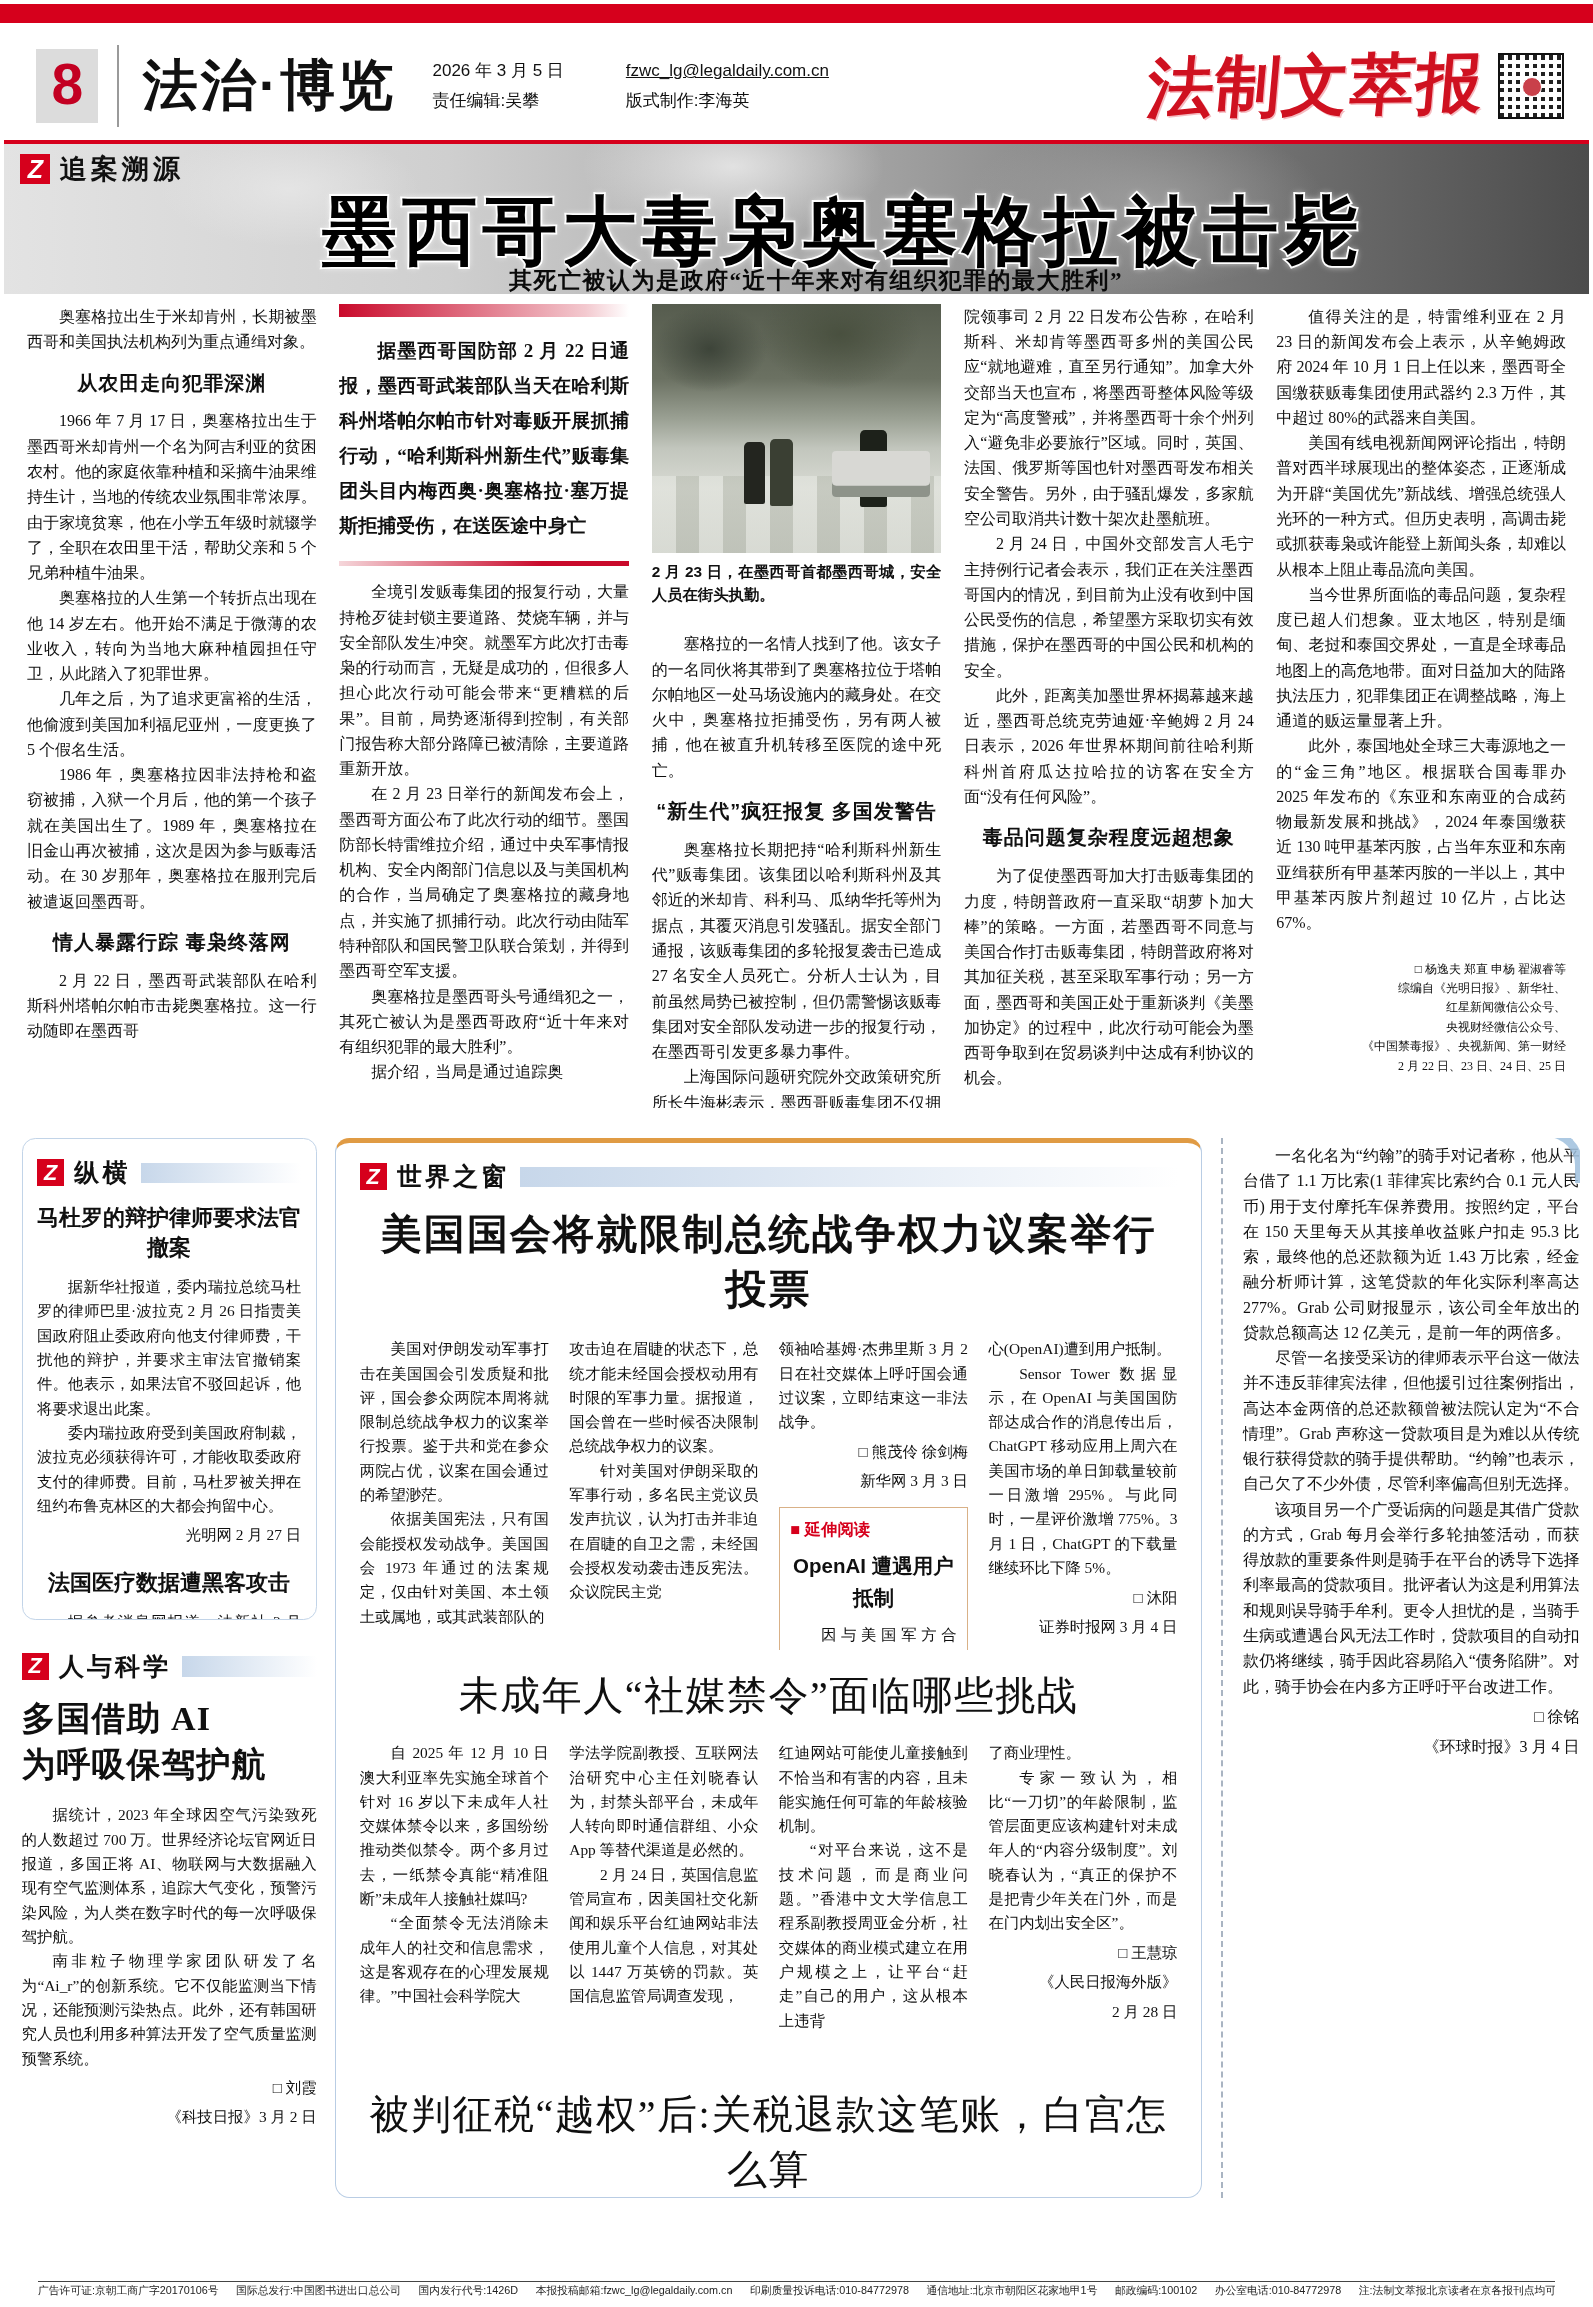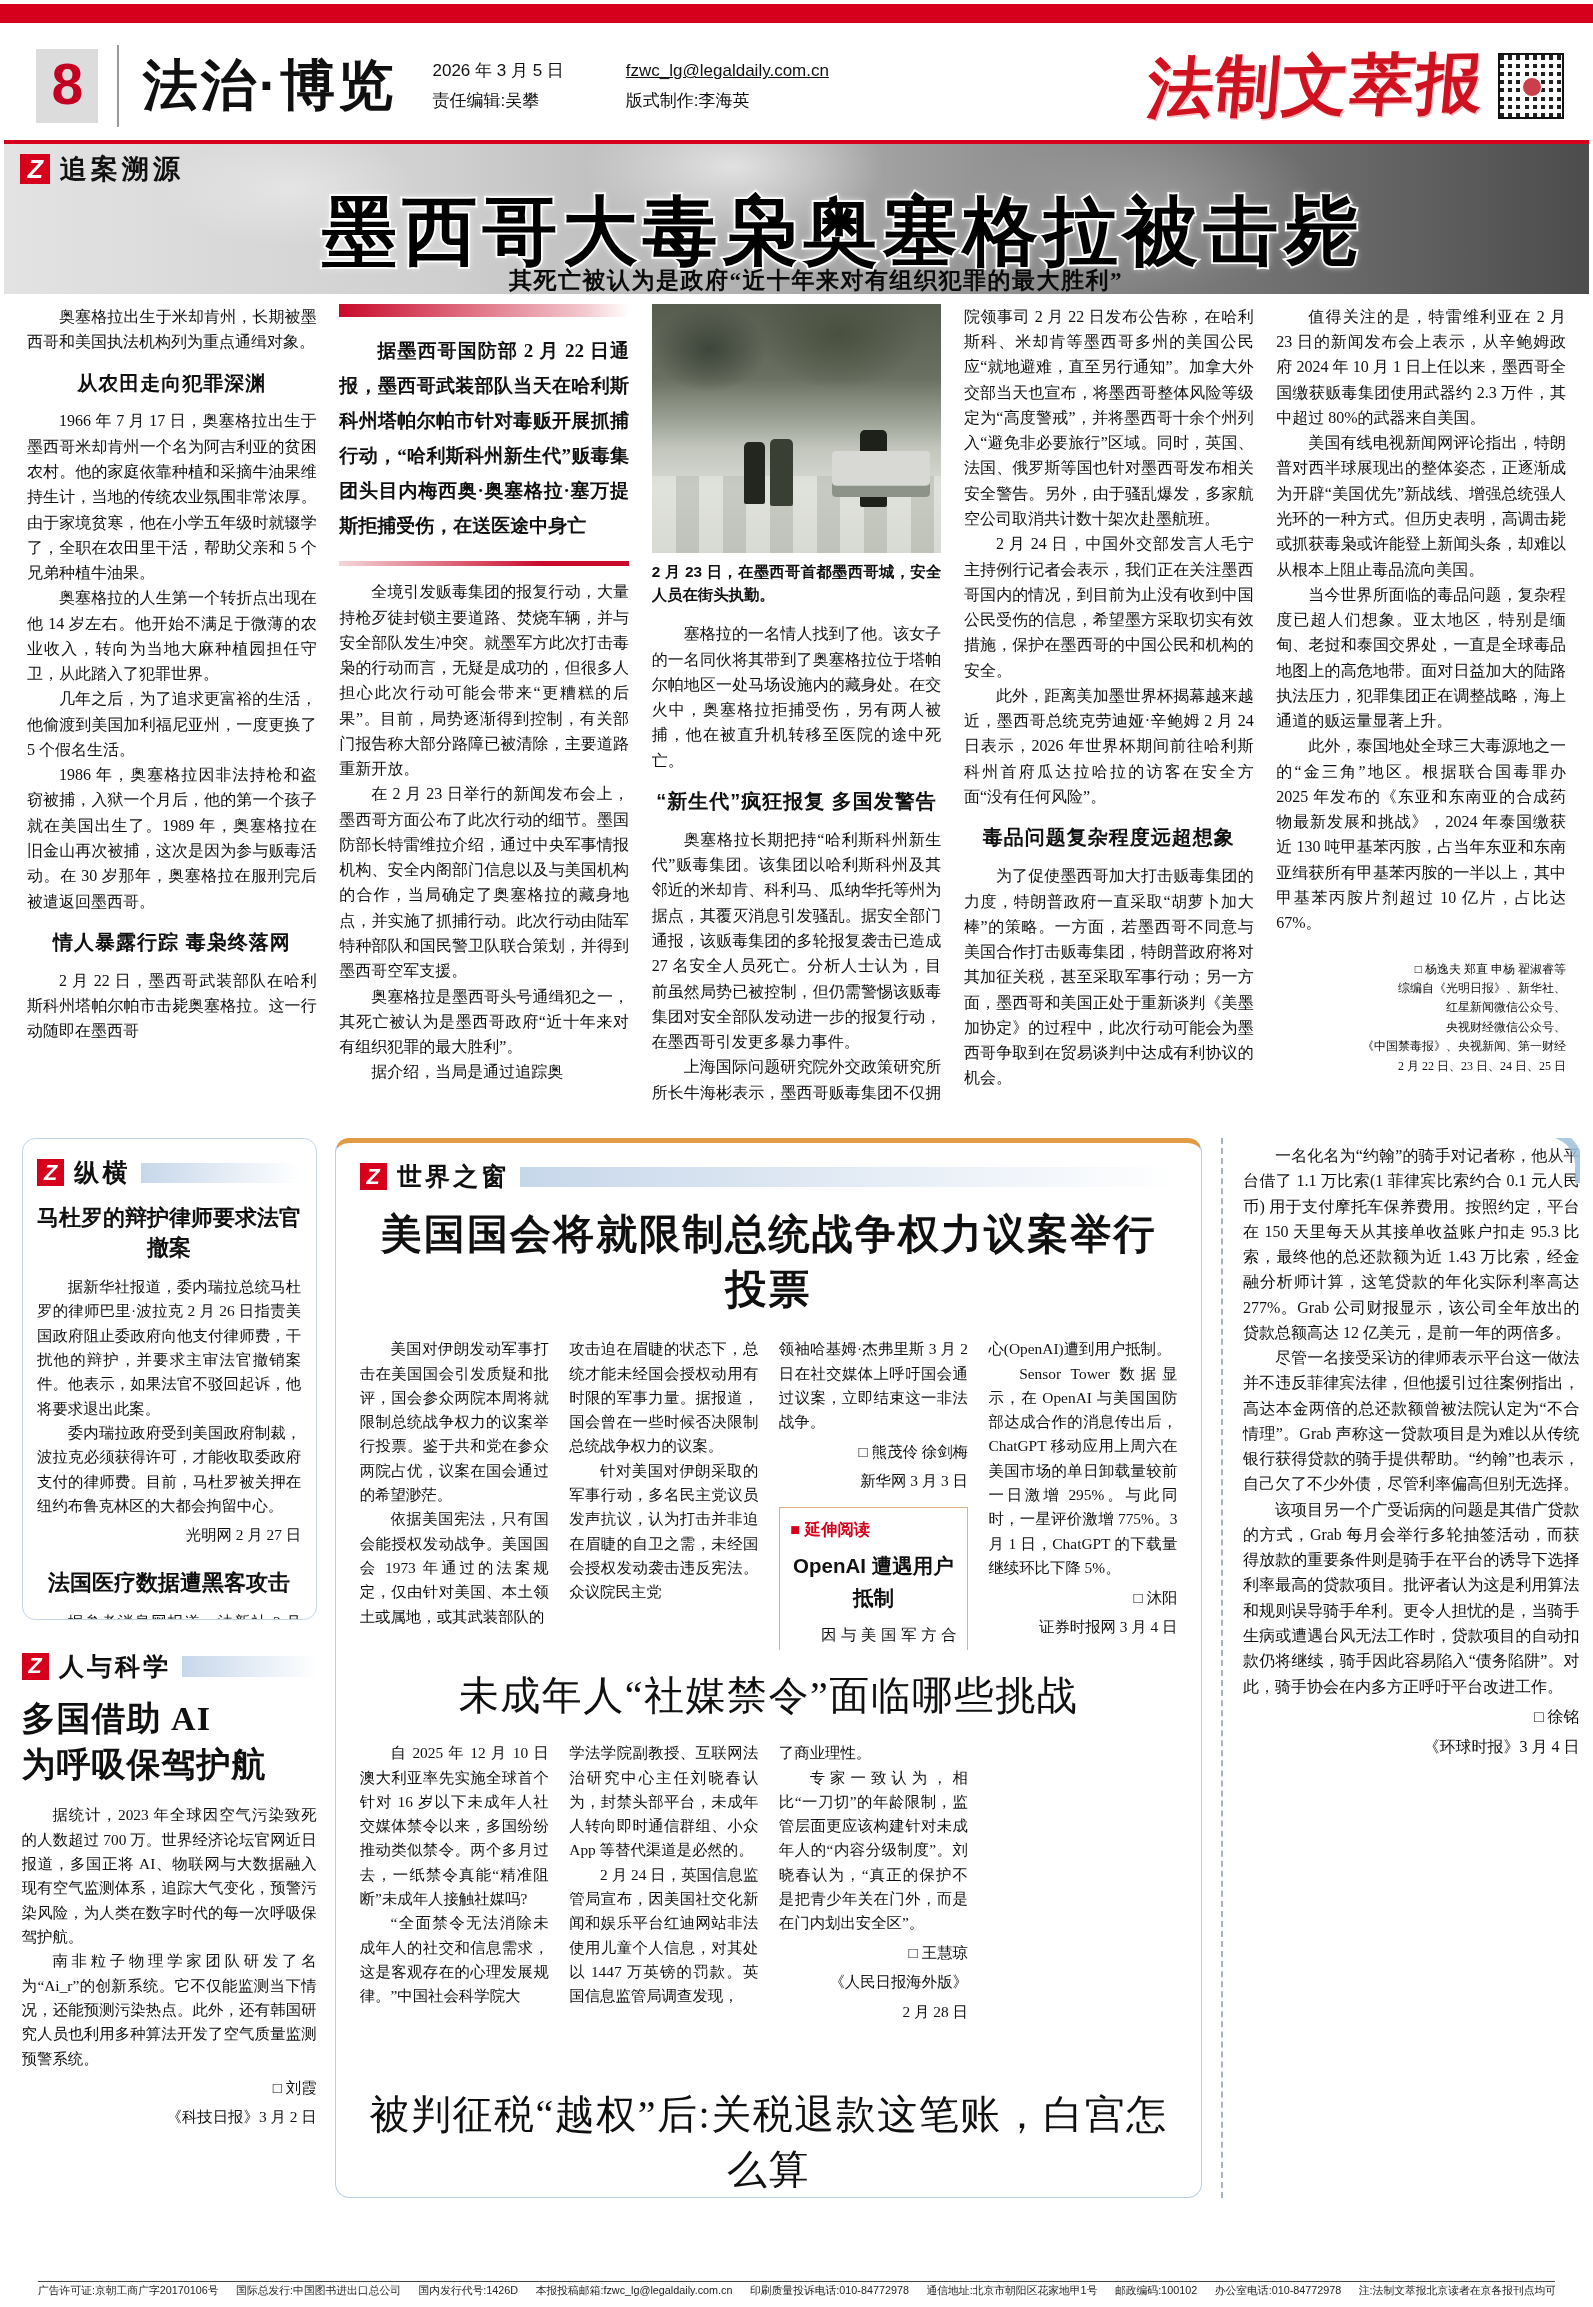--- a/index.html
+++ b/index.html
@@ -88,21 +88,21 @@
   .photo::before { 
     content:""; position:absolute; left:0; right:0; bottom:0; height:77px;
     background:repeating-linear-gradient(90deg,#e6e8e2 0 23.6px, #b9bdb2 23.6px 47px);
     opacity:.55;
   }
   .photo .fig { position:absolute; background:#23251f; border-radius:5.1px 5.1px 2.1px 2.1px; }
   .photo .f1 { width:20.5px; height:62px; left:32%; bottom:49px; }
   .photo .f2 { width:22.6px; height:67px; left:41%; bottom:47px; background:#3a3f33; }
   .photo .f3 { width:27px; height:77px; left:72%; bottom:46px; background:#1d211a; }
   .photo .truck { position:absolute; width:98px; height:46px; right:4%; bottom:56px; background:#d8d8d4; border-radius:4.1px; box-shadow:inset 0 -11.3px 0 #8e938a; }
-  .caption { font-family:"Liberation Sans",sans-serif; font-weight:bold; font-size:15.4px; line-height:1.5; margin-bottom:15px; }
+  .caption { font-family:"Liberation Sans",sans-serif; font-weight:bold; font-size:15.4px; line-height:1.5; margin-bottom:25px; }
   .byline-end { text-align:right; font-size:12px; line-height:1.62; margin-top:24px; }
   .byline-end div { text-indent:0; }
 
   
   .bottom { display:grid; grid-template-columns:295px 867px 359px; column-gap:18.5px; padding:30px 21.6px 0; height:1078px; }
   .panel { position:relative; }
   .sec-header { display:flex; align-items:center; gap:10.3px; margin-bottom:13.3px; }
   .sec-title { font-family:"Liberation Sans",sans-serif; font-size:25px; font-weight:bold; letter-spacing:3.1px; white-space:nowrap; }
   .sec-bar { flex:1; height:20.5px; background:linear-gradient(90deg,#c7d7ea, #eef3f9 70%, #ffffff); }
 
@@ -317,20 +317,24 @@
     <div class="art-grid a2">
       <div class="col smalltext">
         <p>自 2025 年 12 月 10 日澳大利亚率先实施全球首个针对 16 岁以下未成年人社交媒体禁令以来，多国纷纷推动类似禁令。两个多月过去，一纸禁令真能“精准阻断”未成年人接触社媒吗?</p>
         <p>“全面禁令无法消除未成年人的社交和信息需求，这是客观存在的心理发展规律。”中国社会科学院大</p>
       </div>
       <div class="col smalltext">
         <p style="text-indent:0">学法学院副教授、互联网法治研究中心主任刘晓春认为，封禁头部平台，未成年人转向即时通信群组、小众 App 等替代渠道是必然的。</p>
         <p>2 月 24 日，英国信息监管局宣布，因美国社交化新闻和娱乐平台红迪网站非法使用儿童个人信息，对其处以 1447 万英镑的罚款。英国信息监管局调查发现，</p>
       </div>
       <div class="col smalltext">
+        <p style="text-indent:0">红迪网站可能使儿童接触到不恰当和有害的内容，且未能实施任何可靠的年龄核验机制。</p>
+        <p>“对平台来说，这不是技术问题，而是商业问题。”香港中文大学信息工程系副教授周亚金分析，社交媒体的商业模式建立在用户规模之上，让平台“赶走”自己的用户，这从根本上违背</p>
+      </div>
+      <div class="col smalltext">
         <p style="text-indent:0">了商业理性。</p>
         <p>专家一致认为，相比“一刀切”的年龄限制，监管层面更应该构建针对未成年人的“内容分级制度”。刘晓春认为，“真正的保护不是把青少年关在门外，而是在门内划出安全区”。</p>
         <p class="src">□ 王慧琼</p>
         <p class="src">《人民日报海外版》</p>
         <p class="src">2 月 28 日</p>
       </div>
     </div>
 
     <div class="mid-h">被判征税“越权”后:关税退款这笔账，白宫怎么算</div>
 

